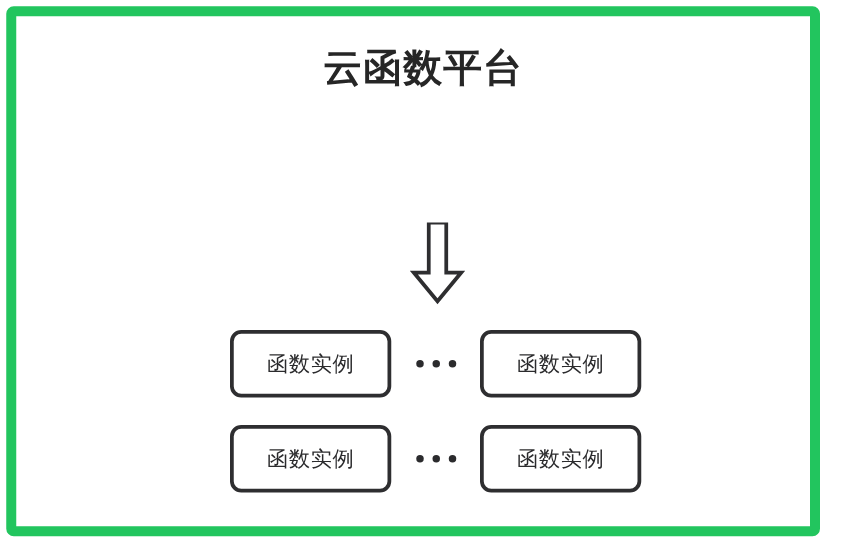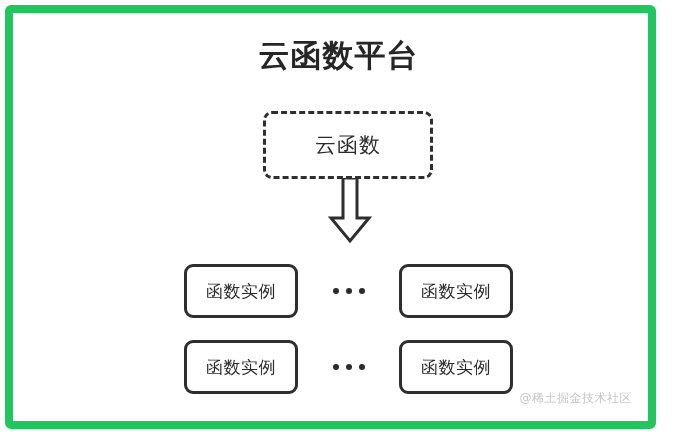--- a/index.html
+++ b/index.html
@@ -90,21 +90,21 @@
     width: 329px;
     height: 54px;
     display: flex;
     align-items: center;
     justify-content: space-between;
   }
   .instance-row.row-1 { top: 251px; }
   .instance-row.row-2 { top: 327px; }
 
   .instance-box {
-    width: 114px;
+    width: 129px;
     height: 54px;
     box-sizing: border-box;
     border: 3px solid #2e2e30;
     border-radius: 9px;
     background: #ffffff;
     display: flex;
     align-items: center;
     justify-content: center;
   }
   .instance-label {
@@ -142,23 +142,20 @@
 </style>
 </head>
 <body>
 
 <div id="canvas">
 
   <div class="platform-frame">
 
     <div class="platform-title">云函数平台</div>
 
-    <div class="cloud-function-box">
-      <span class="cloud-function-label">云函数</span>
-    </div>
 
     <div class="flow-arrow">
       <svg width="44" height="66" viewBox="0 0 44 66" xmlns="http://www.w3.org/2000/svg">
         <polygon points="15,0 29,0 29,40 41,40 22,63 3,40 15,40" fill="#ffffff" stroke="#2e2e30" stroke-width="3" stroke-linejoin="miter"></polygon>
       </svg>
     </div>
 
     <div class="instance-row row-1">
       <div class="instance-box">
         <span class="instance-label">函数实例</span>
@@ -180,16 +177,15 @@
       <div class="ellipsis">
         <span class="dot"></span>
         <span class="dot"></span>
         <span class="dot"></span>
       </div>
       <div class="instance-box">
         <span class="instance-label">函数实例</span>
       </div>
     </div>
 
-    <div class="watermark">@稀土掘金技术社区</div>
 
   </div>
 </div>
 
 </body></html>

